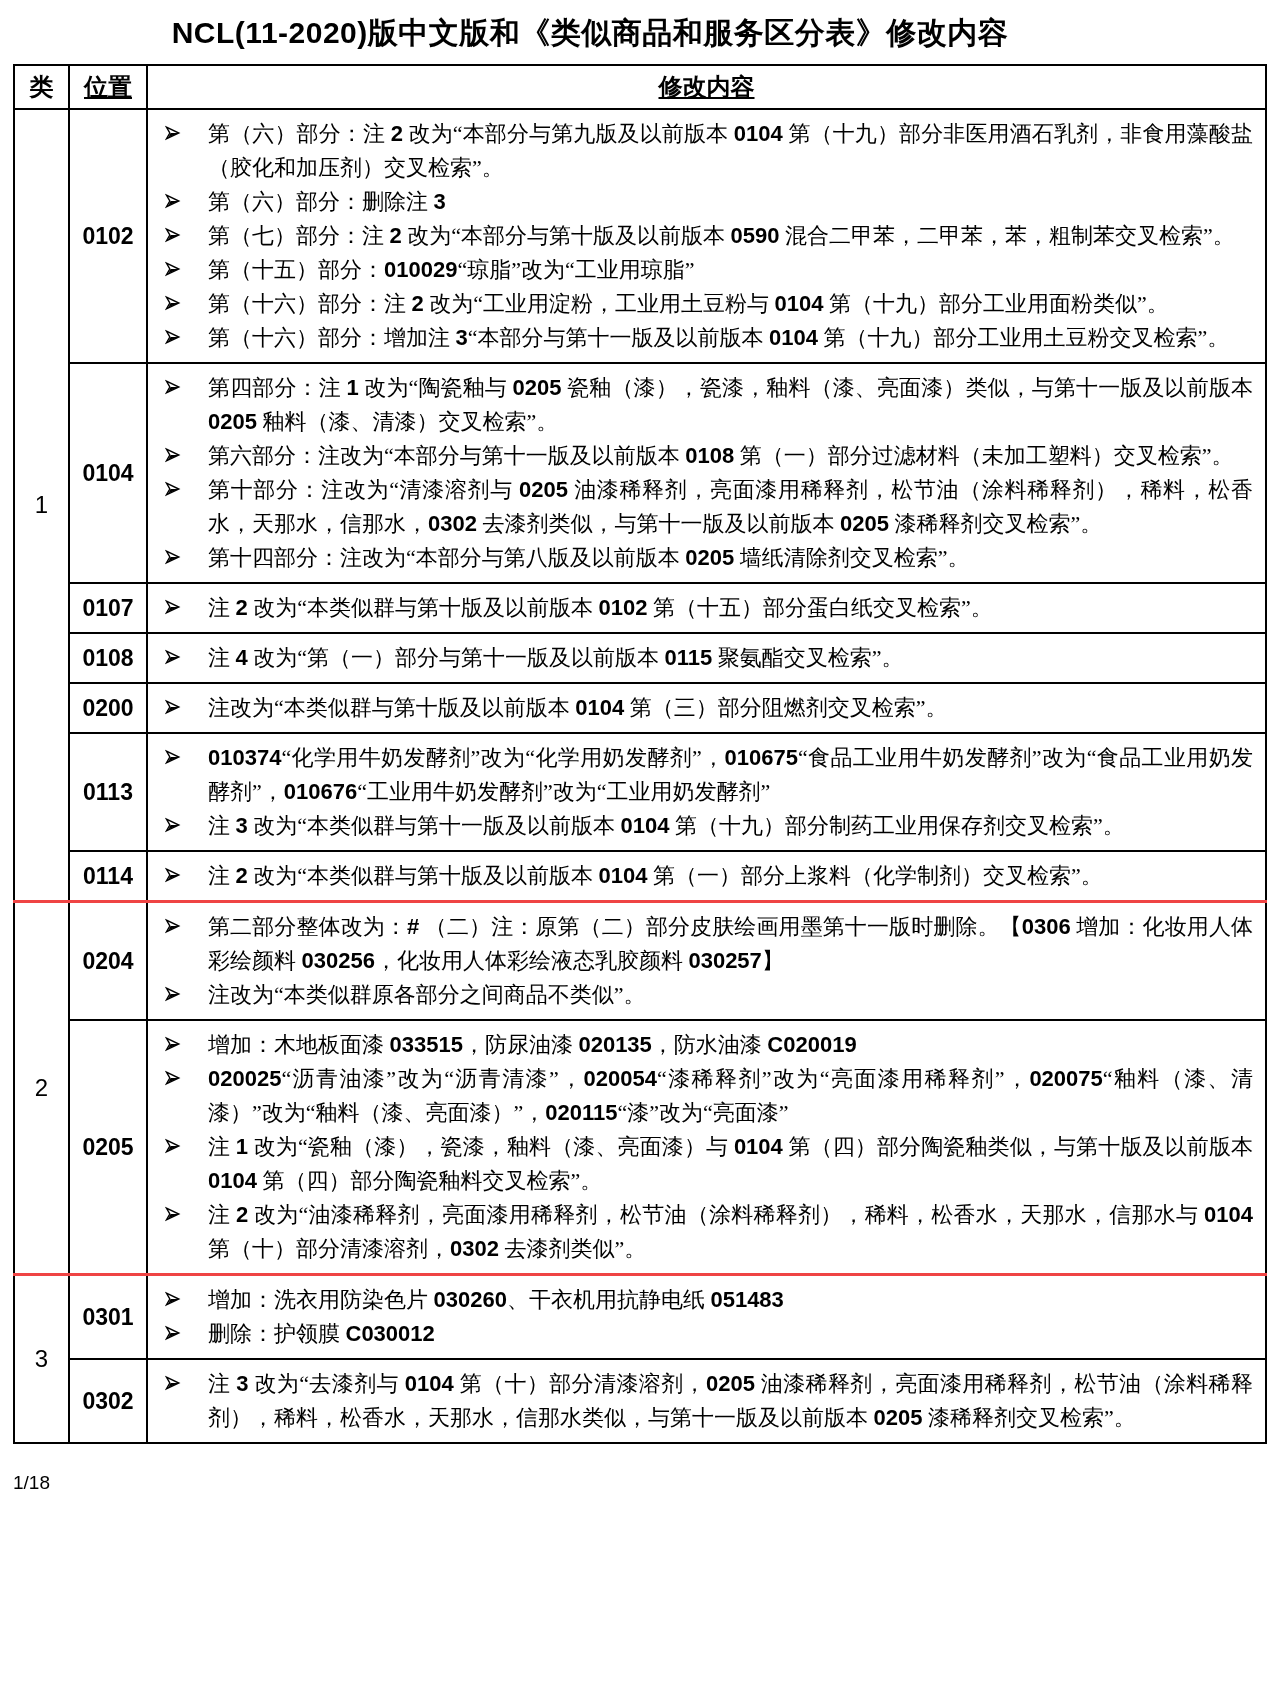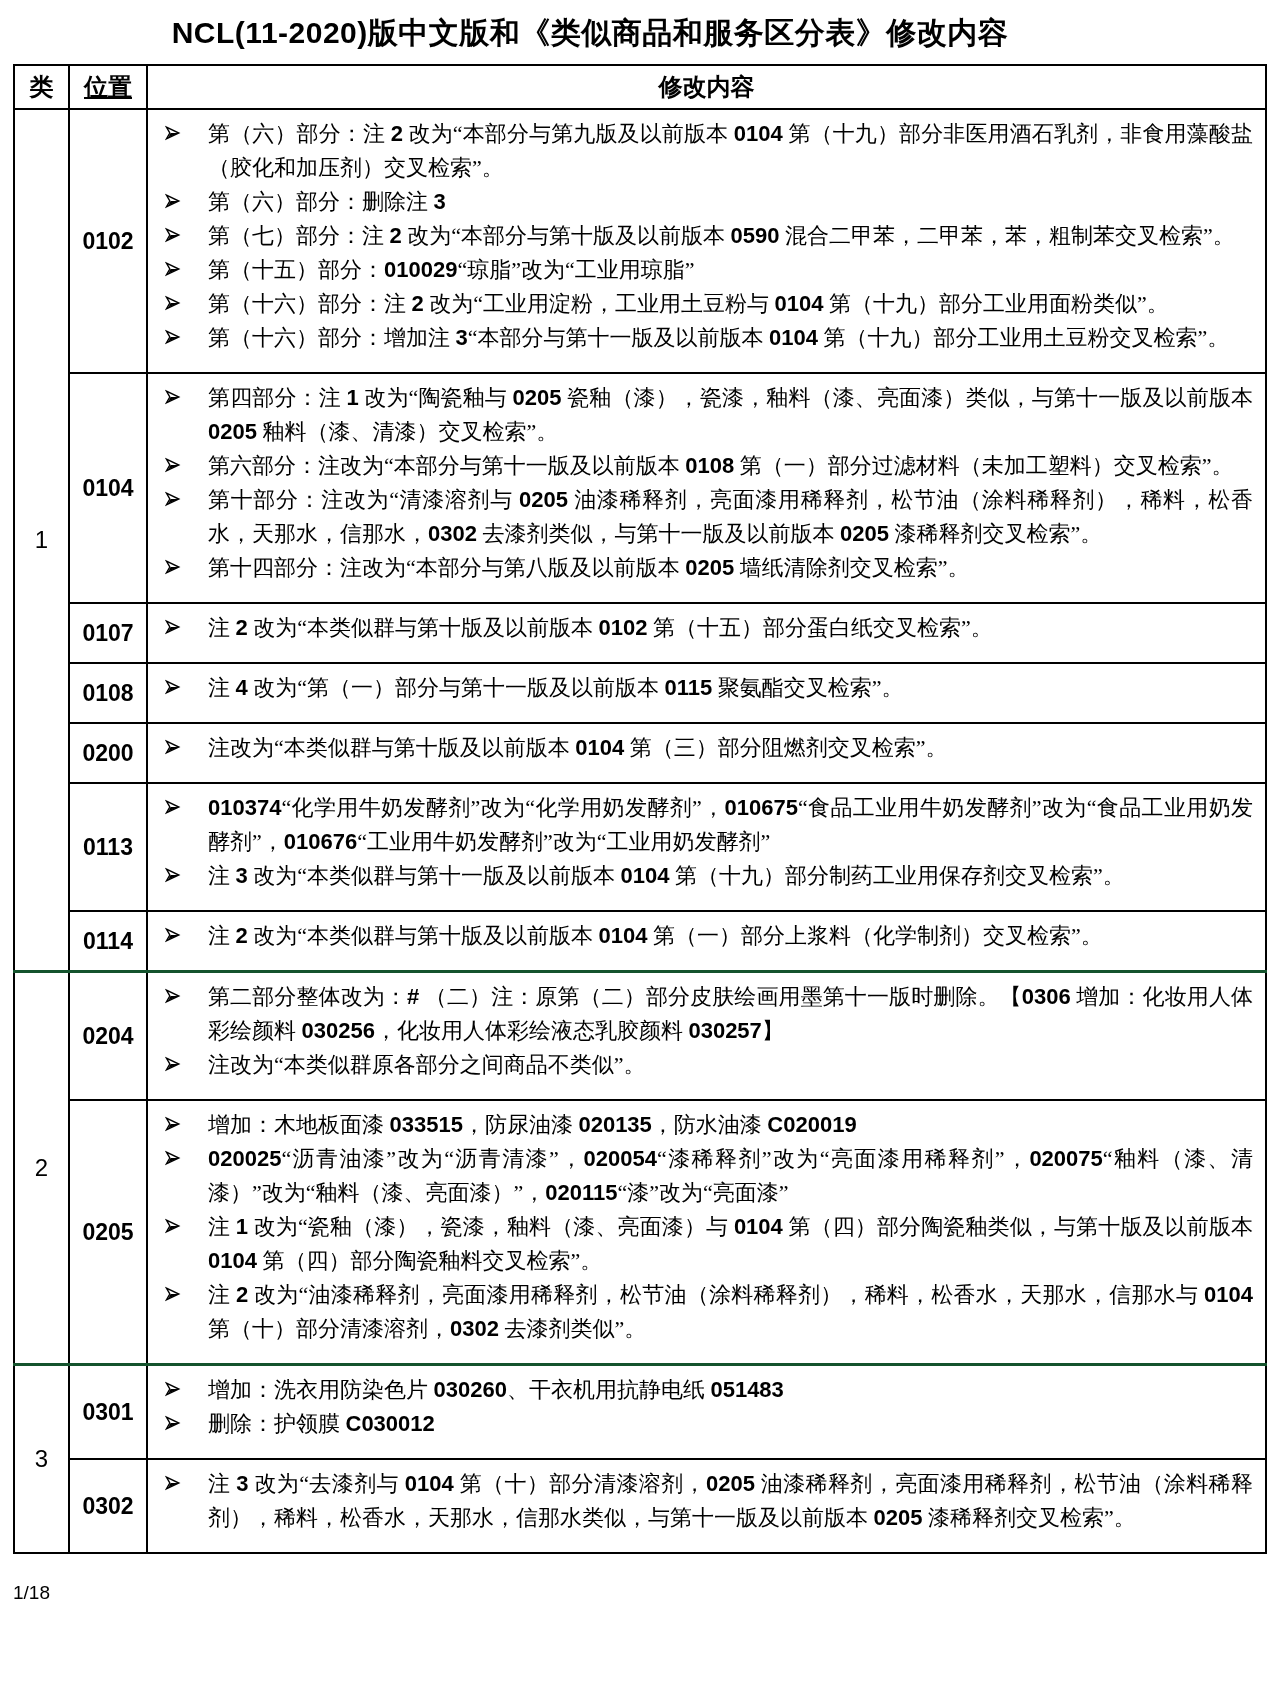--- a/index.html
+++ b/index.html
@@ -30,21 +30,21 @@
     width: 1254px;
     table-layout: fixed;
   }
   table.changes th, table.changes td {
     border: 2px solid #000000;
     vertical-align: middle;
     box-sizing: border-box;
   }
   th.h-class   { width: 55px; }
   th.h-pos     { width: 78px; text-decoration: underline; }
-  th.h-content { width: auto; }
+  th.h-content { width: auto; text-decoration: underline; }
   table.changes th {
     font-size: 24px;
     font-weight: 700;
     text-align: center;
     padding: 5px 2px;
     font-family: "Liberation Serif", serif;
   }
   td.class-cell {
     text-align: center;
     font-family: "Liberation Sans", sans-serif;
@@ -53,24 +53,24 @@
     padding: 0;
   }
   td.pos-cell {
     text-align: center;
     font-family: "Liberation Sans", sans-serif;
     font-size: 23px;
     font-weight: 600;
     padding: 0;
   }
   td.content-cell {
-    padding: 7px 0 17px 14px;
+    padding: 7px 0 7px 14px;
     vertical-align: top;
   }
-  tr.group-start td { border-top: 3px solid #14532d; }
+  tr.group-start td { border-top: 3px solid #ef4444; }
   .item {
     display: flex;
     align-items: flex-start;
   }
   .bullet {
     flex: 0 0 46px;
     padding-left: 3px;
     box-sizing: border-box;
     margin-top: 8px;
   }

